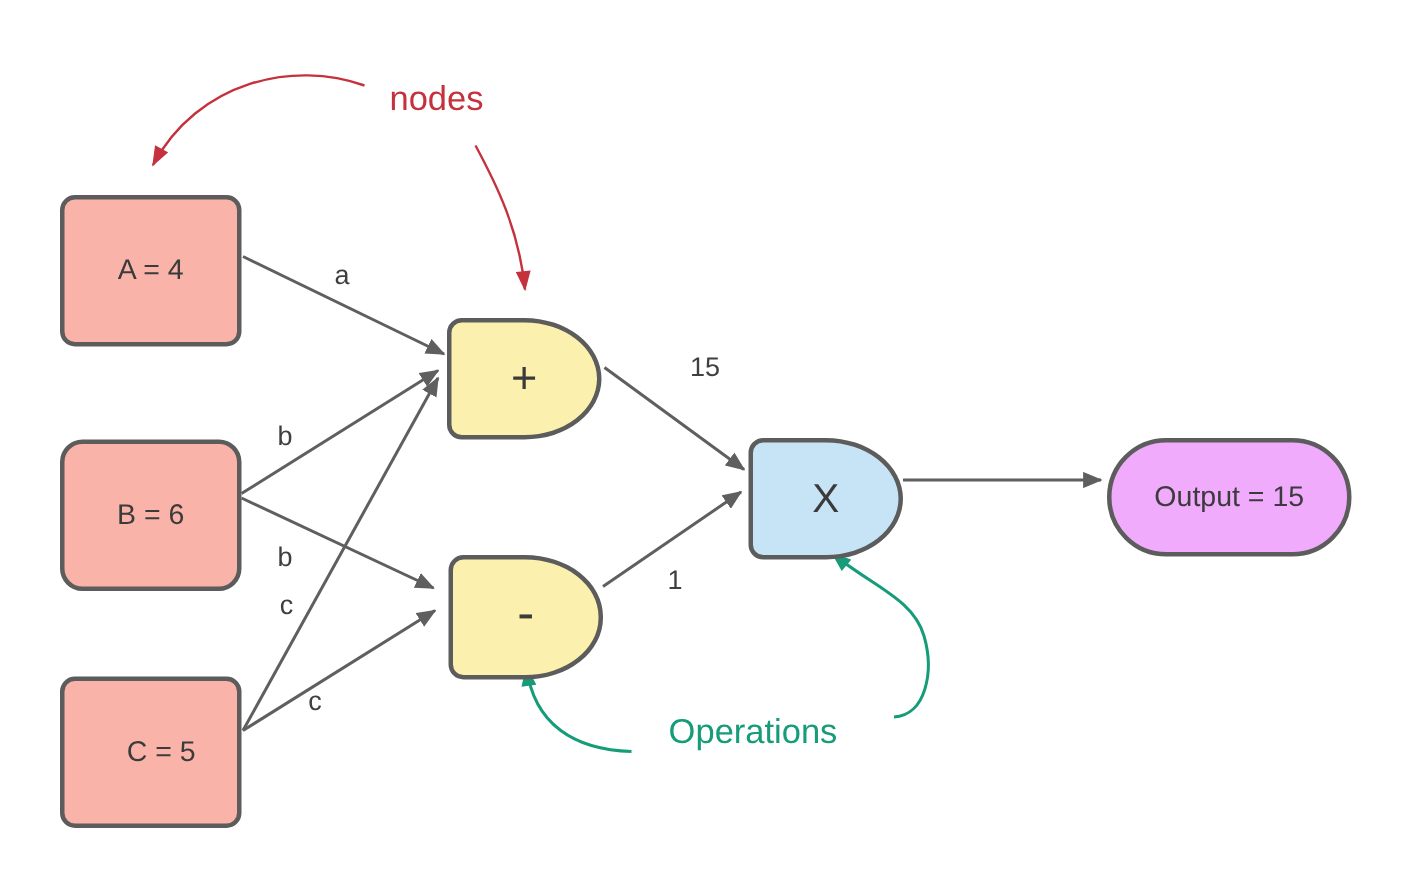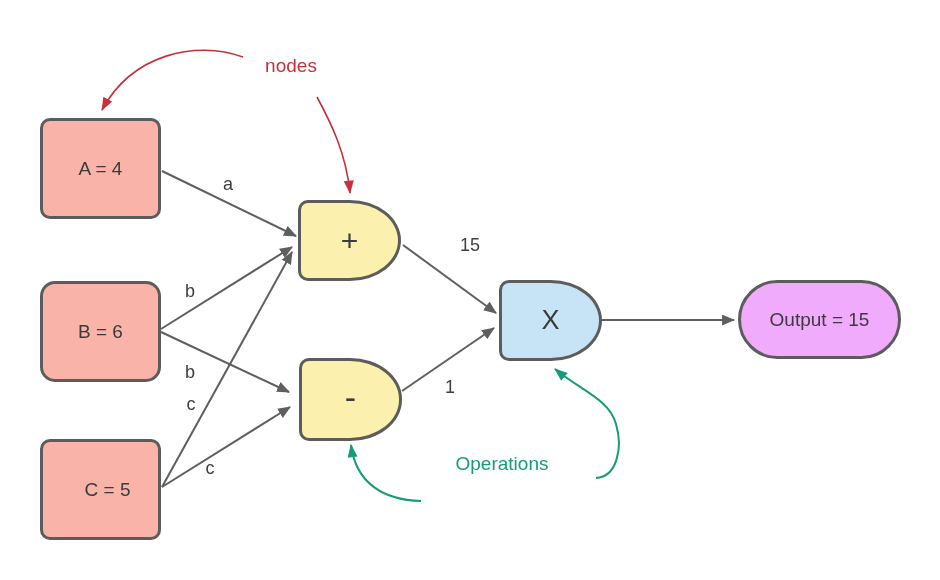--- a/index.html
+++ b/index.html
@@ -11,20 +11,21 @@
     overflow:hidden;
   }
   #edges{position:absolute;left:0;top:0;width:940px;height:580px;}
   .node{
     position:absolute;
     box-sizing:border-box;
     border:3px solid #5c5c5c;
     display:flex;align-items:center;justify-content:center;
     color:#3b3b3b;
     font-size:19px;
+    margin-top:12px;
   }
   .input-node{
     width:121px;height:101px;
     background:#f9b3a9;
     border-radius:10px;
   }
   .op-node{
     width:103px;height:81px;
     background:#fcf0ae;
     border-radius:10px 52px 52px 10px / 10px 41px 41px 10px;
@@ -47,34 +48,34 @@
   #node-mul .sym{font-size:27px;}
   .edge-label{
     position:absolute;
     transform:translate(-50%,-50%);
     font-size:18px;color:#3f3f3f;
     white-space:nowrap;
   }
   .annotation{
     position:absolute;
     transform:translate(-50%,-50%);
-    font-size:19px;
+    font-size:23px;
     white-space:nowrap;
   }
   .ann-red{color:#c5313c;}
   .ann-green{color:#169c78;}
   #lbl-a{left:228px;top:184px;}
   #lbl-b1{left:190px;top:291px;}
   #lbl-b2{left:190px;top:372px;}
   #lbl-c1{left:191px;top:404px;}
   #lbl-c2{left:210px;top:468px;}
   #lbl-15{left:470px;top:245px;}
   #lbl-1{left:450px;top:387px;}
   #ann-nodes{left:291px;top:66px;}
-  #ann-operations{left:502px;top:464px;}
+  #ann-operations{left:502px;top:488px;}
 </style>
 </head>
 <body>
 
 <div id="stage">
 
   <svg id="edges" viewBox="0 0 940 580" xmlns="http://www.w3.org/2000/svg">
     <defs>
       <marker id="arr-gray" viewBox="0 0 12 10" refX="11" refY="5" markerWidth="13" markerHeight="11" markerUnits="userSpaceOnUse" orient="auto">
         <path d="M0,0 L12,5 L0,10 Z" fill="#5f5f5f"></path>

